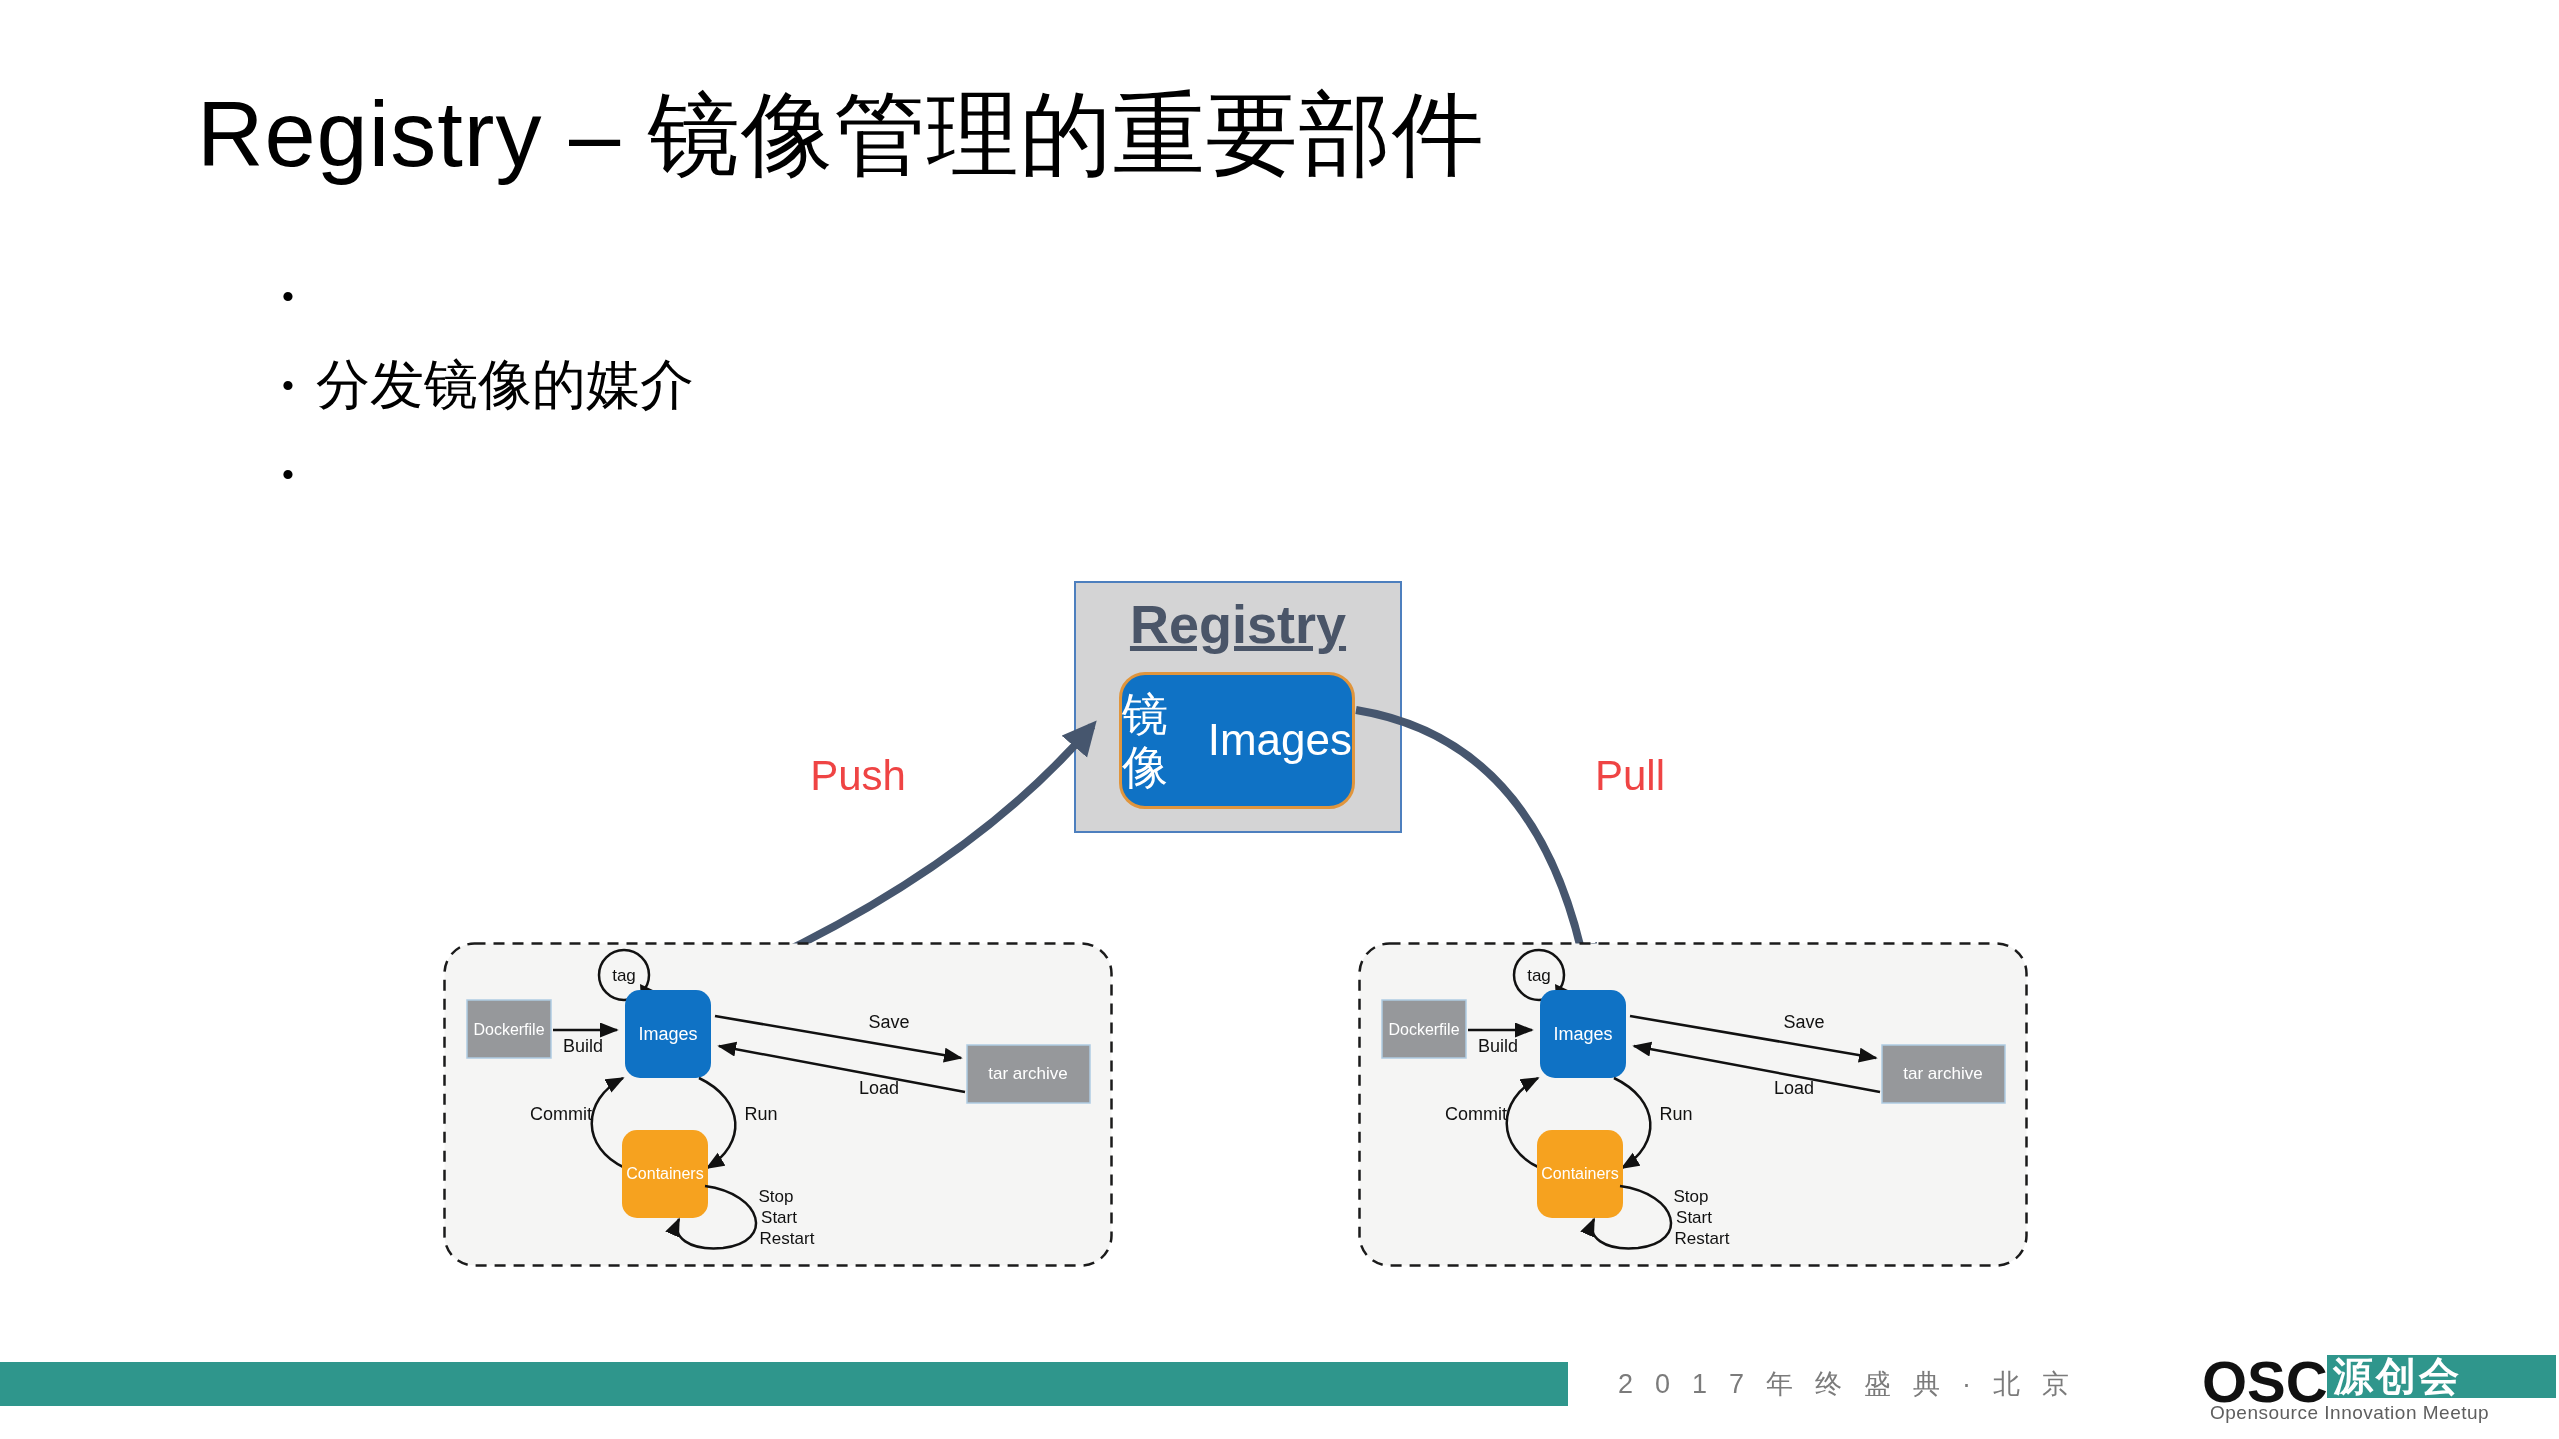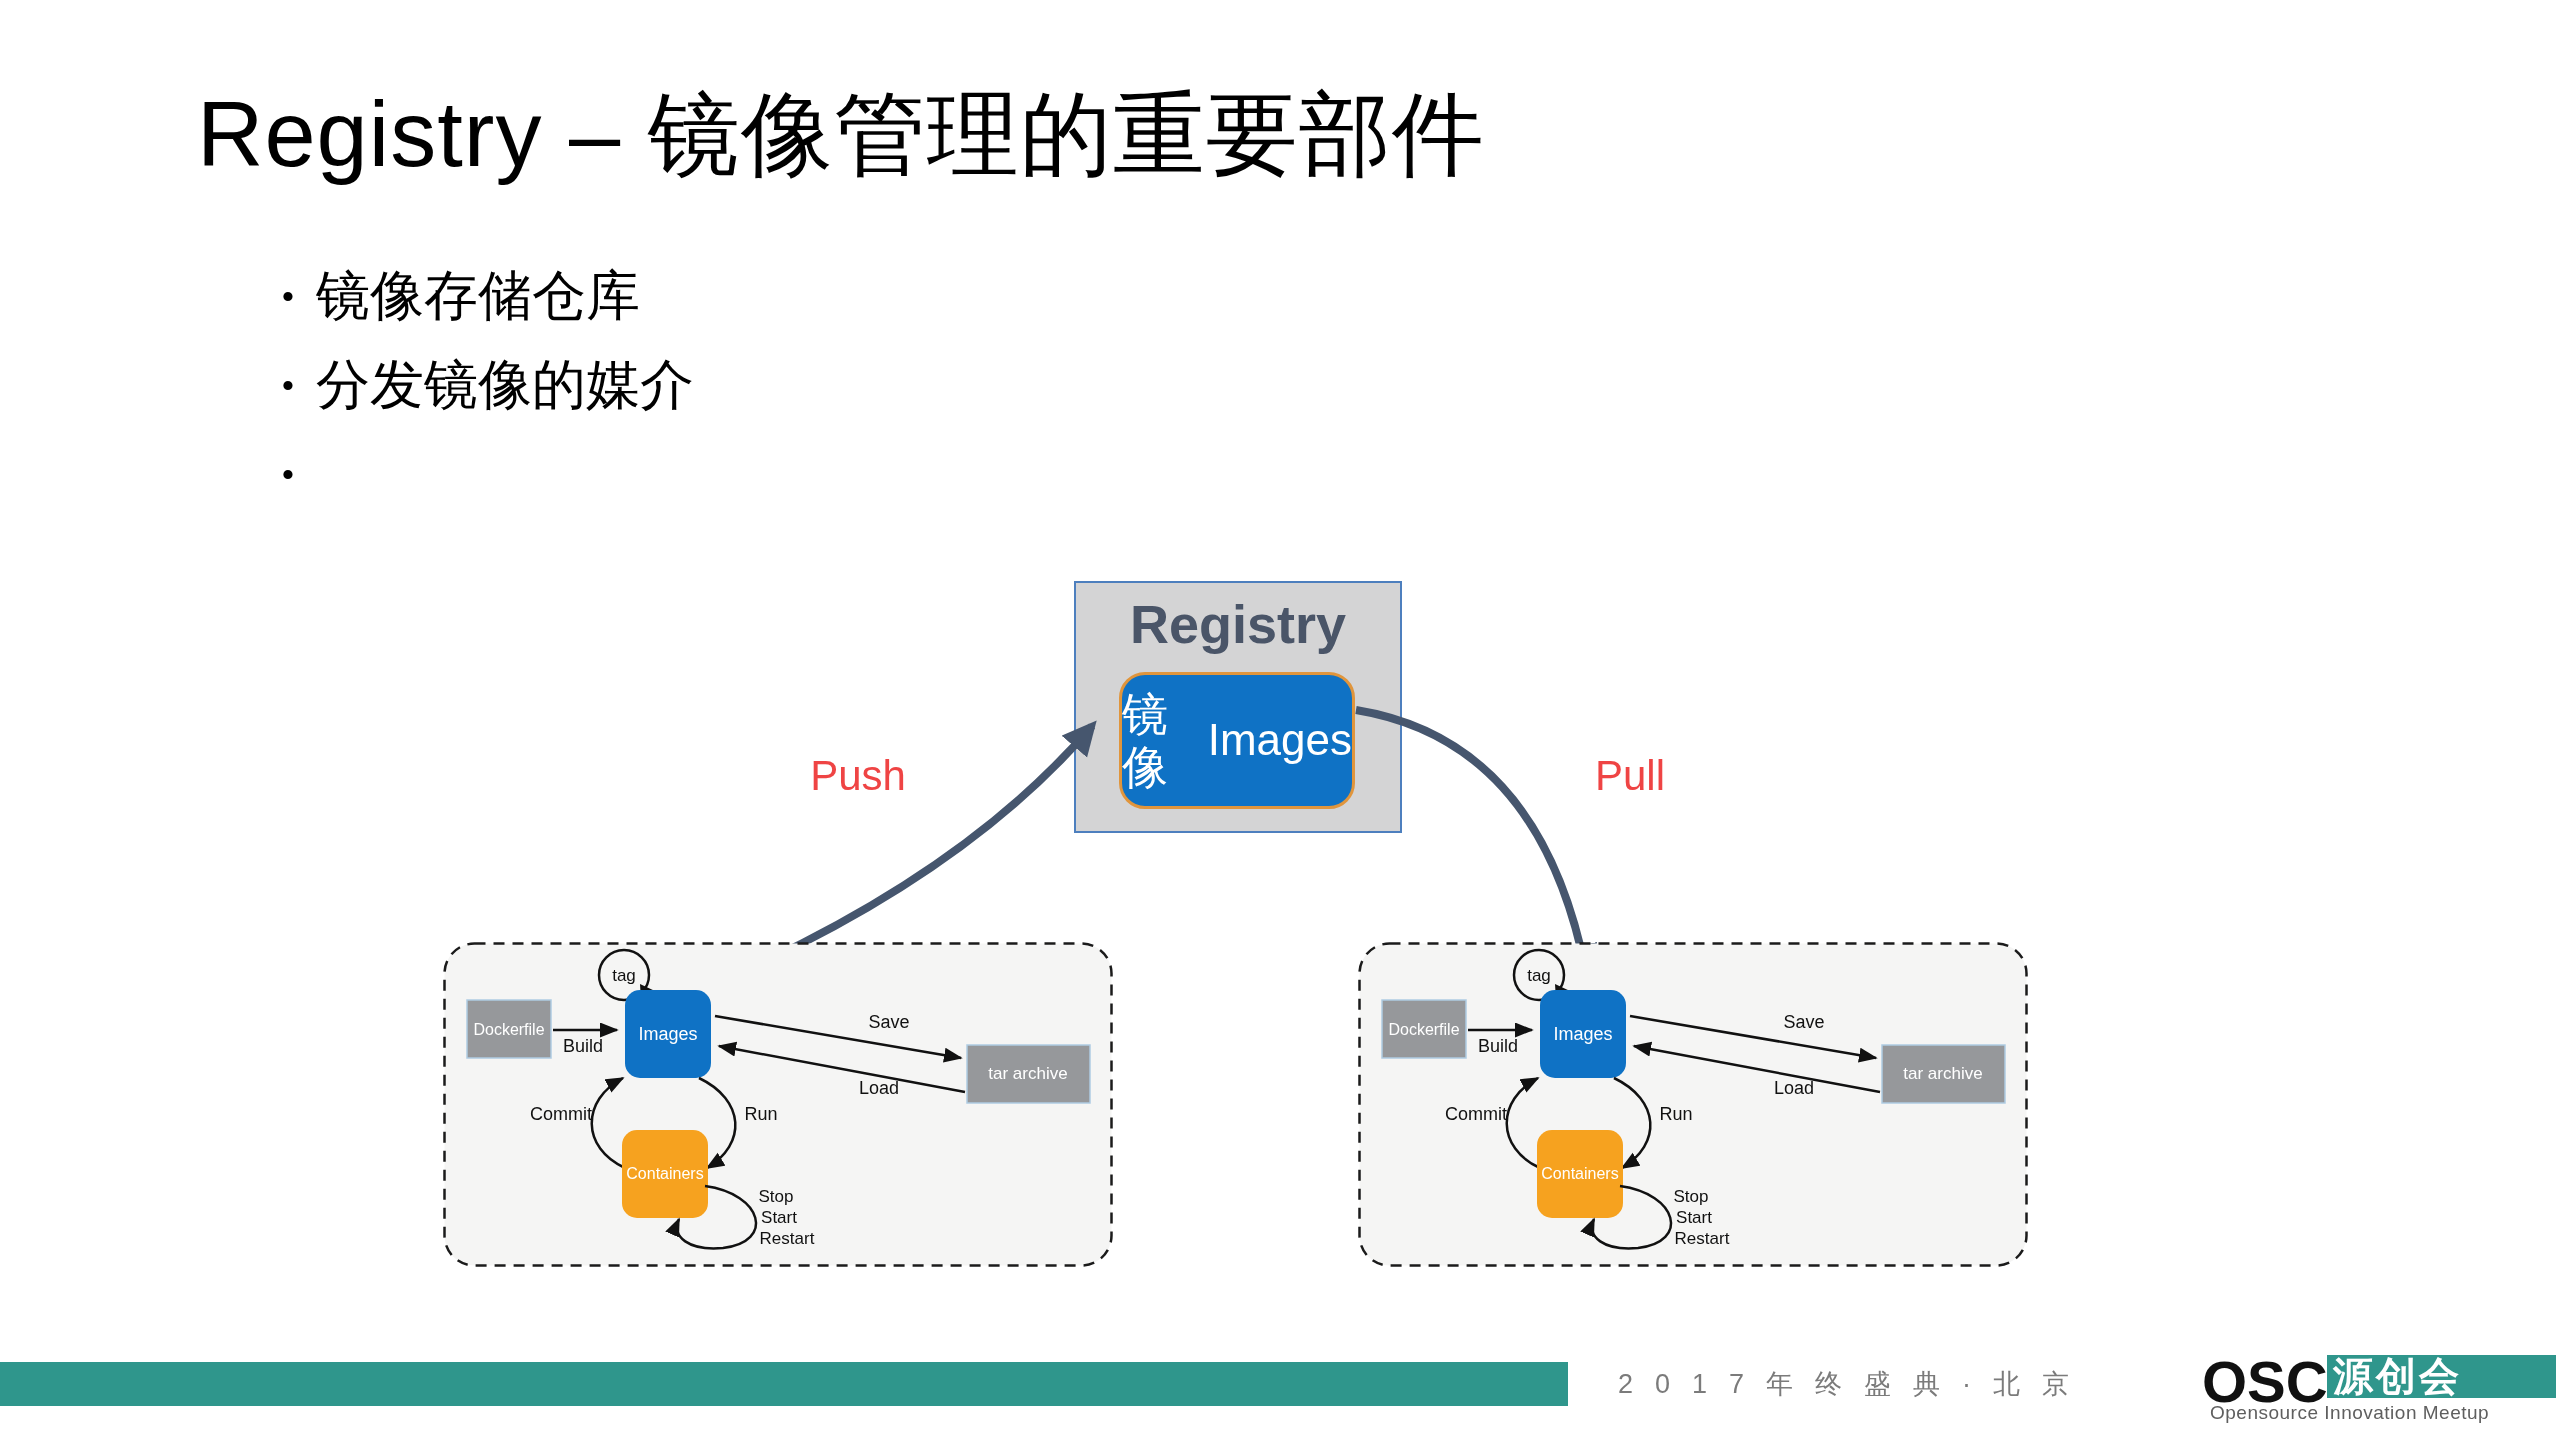--- a/index.html
+++ b/index.html
@@ -14,21 +14,21 @@
   }
   .bullets{position:absolute;left:282px;top:252px;}
   .bullet-row{display:flex;align-items:center;height:89px;font-size:54px;color:#000;}
   .bullet-dot{font-size:34px;margin-right:22px;color:#000;}
   
   .registry-box{
     position:absolute;left:1074px;top:581px;width:328px;height:252px;
     background:#d4d4d5;border:2px solid #4d7fbe;box-sizing:border-box;
   }
   .registry-title{
-    margin-top:10px;text-align:center;font-size:54px;font-weight:bold;color:#4a5568;
+    margin-top:10px;text-align:center;font-size:54px;font-weight:bold;color:#4a5568;text-decoration:underline;
   }
   .registry-images{
     position:absolute;left:43px;top:89px;width:236px;height:137px;box-sizing:border-box;
     background:#0f72c5;border:3px solid #e0953c;border-radius:26px;
     display:flex;align-items:center;justify-content:center;
     color:#fff;
   }
   .registry-images .zh{font-size:46px;line-height:1.15;}
   .registry-images .en{font-size:44px;line-height:1.15;}
   
@@ -62,21 +62,20 @@
 </head>
 <body>
 
 <div id="canvas">
 
   <div class="slide-title">Registry – 镜像管理的重要部件</div>
 
   <div class="bullets">
     <div class="bullet-row">
       <span class="bullet-dot">•</span>
-      <span>镜像存储仓库</span>
     </div>
     <div class="bullet-row">
       <span class="bullet-dot">•</span>
       <span>分发镜像的媒介</span>
     </div>
     <div class="bullet-row">
       <span class="bullet-dot">•</span>
     </div>
   </div>
 

